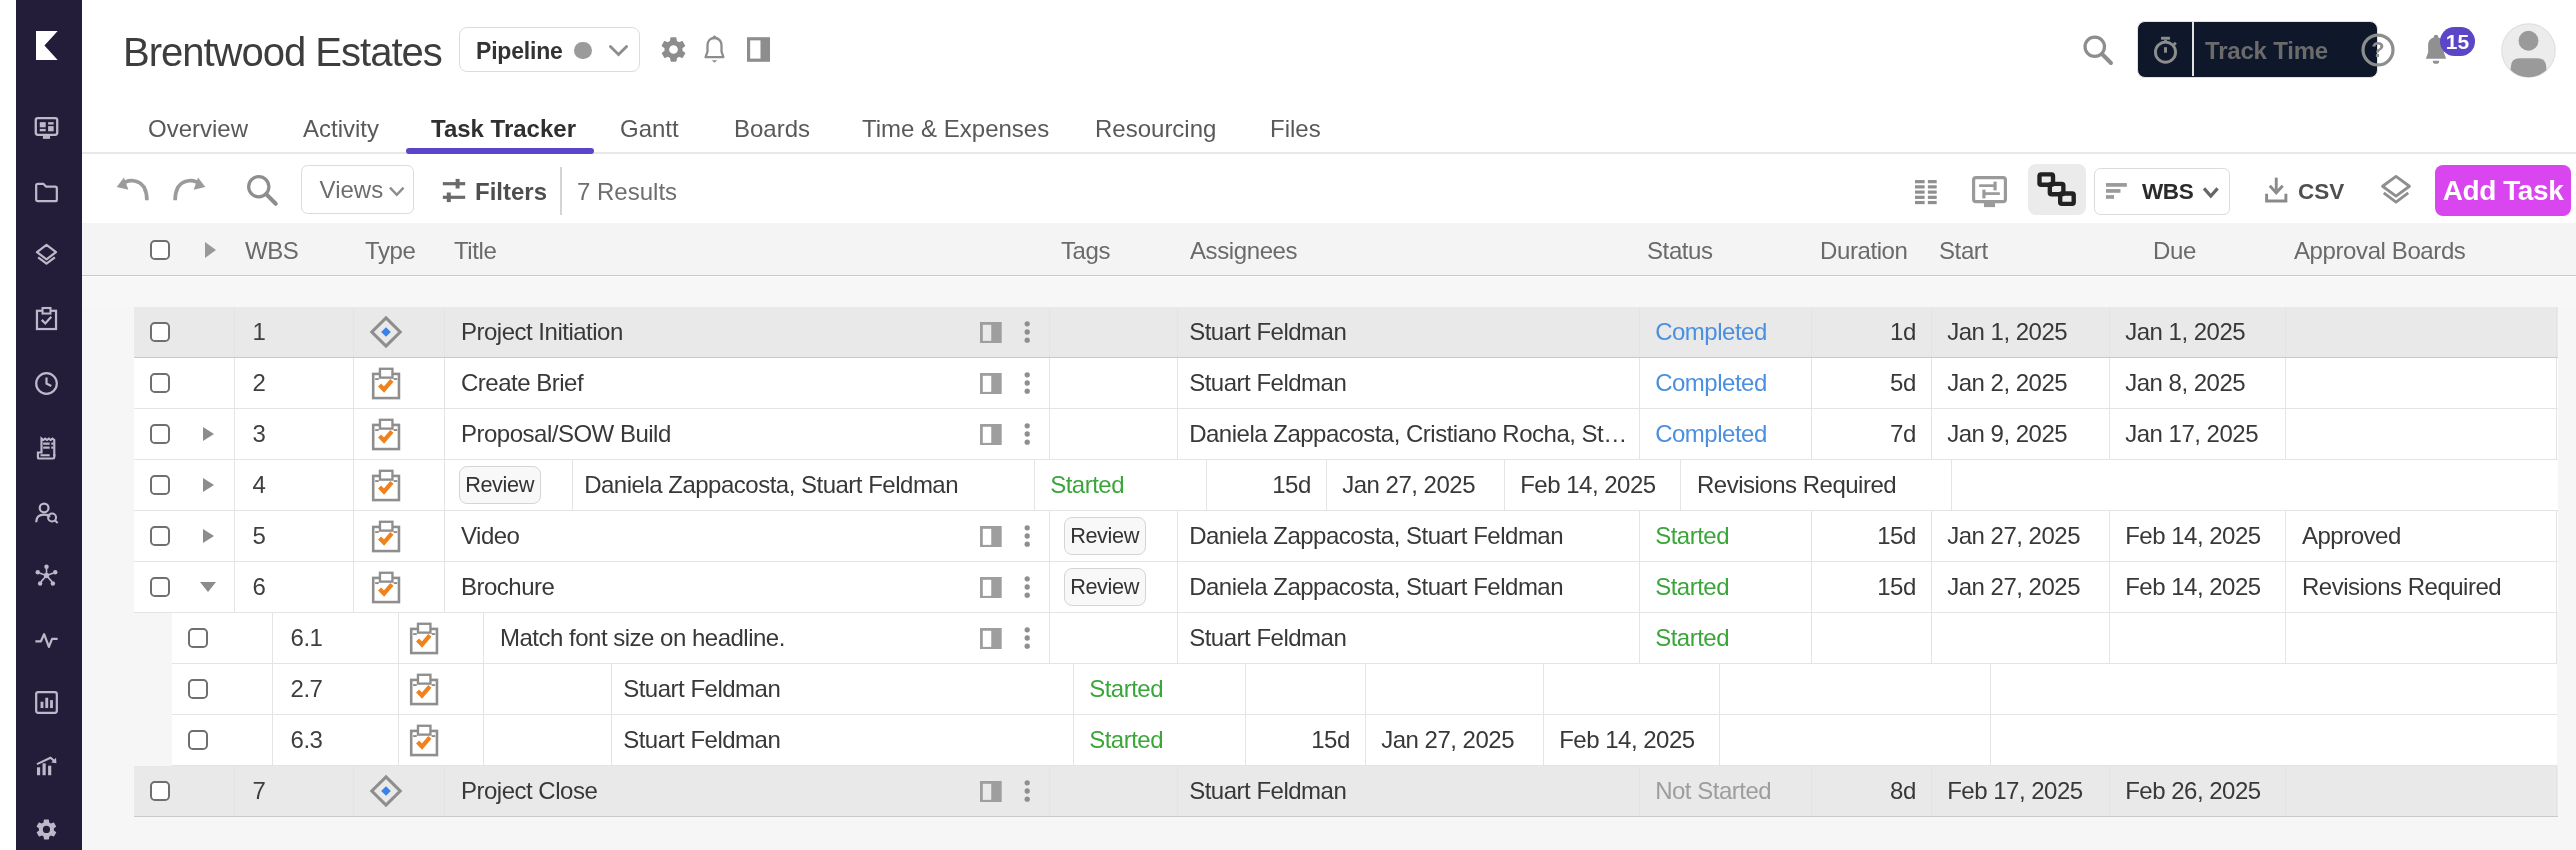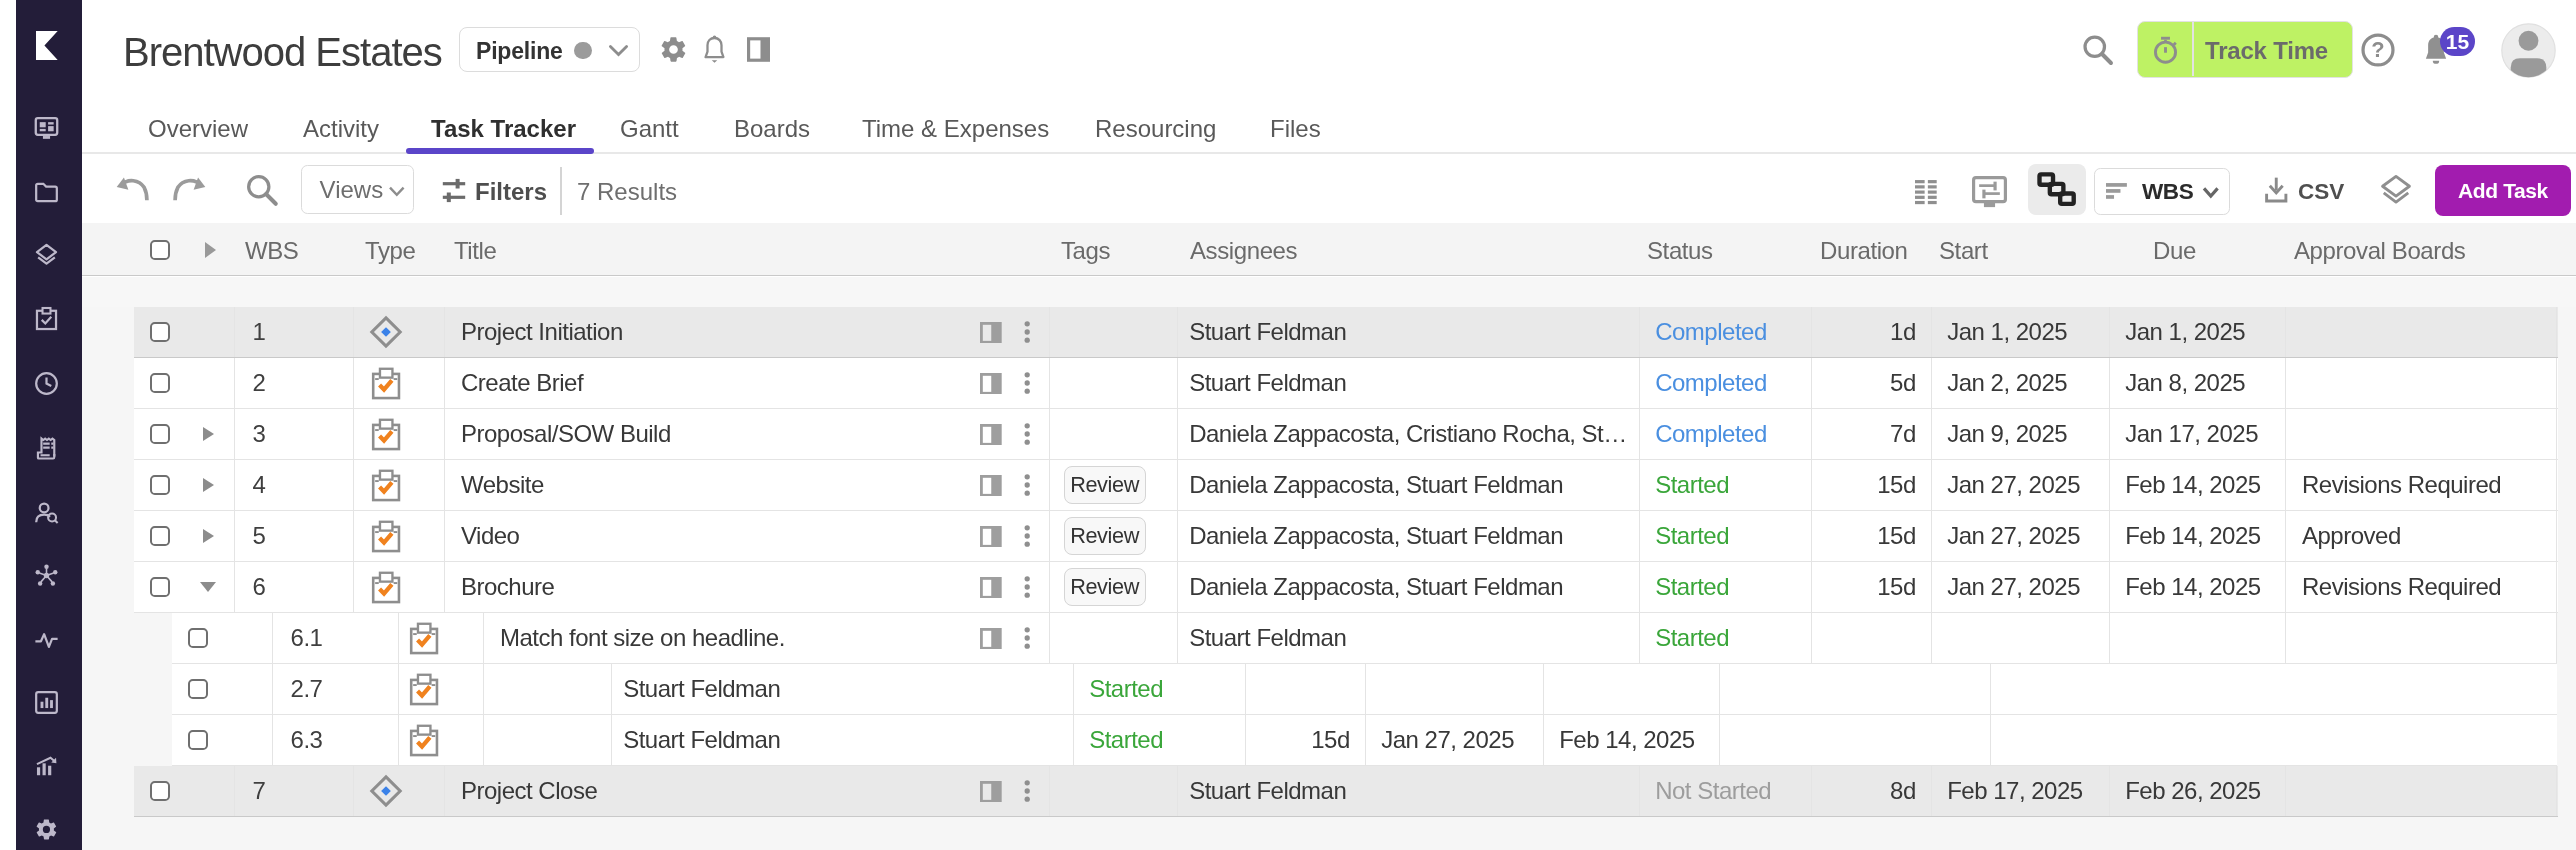--- a/index.html
+++ b/index.html
@@ -59,21 +59,21 @@
       <path d="M9.7 21.5 L14.3 21.5 L12 23.6 Z" fill="#8d8d8d"></path>
     </svg>
 <svg class="abs" style="left:731px; top:37px;" width="23" height="25" viewBox="0 0 29 31">
       <rect x="0" y="0" width="29" height="31" fill="#8d8d8d"></rect>
       <rect x="4" y="4" width="13" height="23" fill="#fff"></rect>
     </svg>
 <svg class="abs" style="left:2065px; top:33px;" width="34" height="34" viewBox="0 0 42 42">
       <circle cx="17" cy="17" r="12" fill="none" stroke="#8d8d8d" stroke-width="4"></circle>
       <line x1="26" y1="26" x2="37" y2="37" stroke="#8d8d8d" stroke-width="5" stroke-linecap="round"></line>
     </svg>
-<div class="abs" style="left:2121px; top:21px; width:216px; height:57px; border:1.6px solid #e2e2e2; border-radius:8px; background:#bef264;text-decoration:underline;">
+<div class="abs" style="left:2121px; top:21px; width:241px; height:57px; border:1.6px solid #e2e2e2; border-radius:8px; background:#0f172a;text-decoration:underline;">
 <div style="position:absolute; left:54px; top:0; width:1.6px; height:54px; background:#e2e2e2;"></div>
 <svg class="abs" style="left:13.6px; top:13.6px;" width="27" height="29" viewBox="0 0 24 26">
         <circle cx="12" cy="14.5" r="9" fill="none" stroke="#8d8d8d" stroke-width="2.6"></circle>
         <line x1="8" y1="2" x2="16" y2="2" stroke="#8d8d8d" stroke-width="2.6"></line>
         <line x1="12" y1="3.4" x2="12" y2="5.6" stroke="#8d8d8d" stroke-width="2.4"></line>
         <line x1="12" y1="10" x2="12" y2="15" stroke="#8d8d8d" stroke-width="2.6"></line>
         <line x1="19.5" y1="6" x2="21.3" y2="7.8" stroke="#8d8d8d" stroke-width="2.4"></line>
       </svg>
 <span style="position:absolute; left:67px; top:15.2px; font-size:24px; font-weight:600; letter-spacing:-0.2px; color:#6b6b6b; white-space:nowrap;">Track Time</span>
 </div>
@@ -176,21 +176,21 @@
 <svg class="abs" style="left:2249px; top:176px;" width="22.5" height="29" viewBox="0 0 28 36">
       <line x1="14" y1="2" x2="14" y2="18" stroke="#8a8a8a" stroke-width="3.6"></line>
       <path d="M6 12 L14 21 L22 12" fill="none" stroke="#8a8a8a" stroke-width="3.6"></path>
       <path d="M2 22 L2 31 L26 31 L26 22" fill="none" stroke="#8a8a8a" stroke-width="3.6"></path>
     </svg>
 <div class="tbt" style="left:2282px; top:179px; color:#4f4f4f; font-weight:600; font-size:22.5px;">CSV</div>
 <svg class="abs" style="left:2363px; top:174px;" width="34" height="34" viewBox="0 0 42 43">
       <path d="M21 3 L38 15.5 L21 28 L4 15.5 Z" fill="none" stroke="#8f8f8f" stroke-width="3.6" stroke-linejoin="round"></path>
       <path d="M5.5 24 L21 35.5 L36.5 24" fill="none" stroke="#8f8f8f" stroke-width="3.6" stroke-linejoin="round"></path>
     </svg>
-<div class="abs" style="left:2419px; top:165px; width:136px; height:51px; background:#a21caf; border-radius:8px; text-align:center; line-height:51px; font-size:21px; font-weight:600; letter-spacing:-0.4px; color:#fff; white-space:nowrap;">Add Task</div>
+<div class="abs" style="left:2419px; top:165px; width:136px; height:51px; background:#d946ef; border-radius:8px; text-align:center; line-height:51px; font-size:28px; font-weight:600; letter-spacing:-0.4px; color:#fff; white-space:nowrap;">Add Task</div>
 <div id="headband"></div>
 <div id="gapband"></div>
 <div id="belowband"></div>
 <div class="cb" style="left:134px; top:240px; margin:0; position:absolute;"></div>
 <div class="abs" style="left:189px; top:242px; width:0; height:0; border-left:11.2px solid #999; border-top:8px solid transparent; border-bottom:8px solid transparent;"></div>
 <div class="hlabel" style="left:229px;">WBS</div>
 <div class="hlabel" style="left:349px;">Type</div>
 <div class="hlabel" style="left:438px;">Title</div>
 <div class="hlabel" style="left:1045px;">Tags</div>
 <div class="hlabel" style="left:1174px;">Assignees</div>
@@ -304,31 +304,20 @@
   <div class="cell c1">4</div>
   <div class="cell c2">
         <svg width="30" height="33" viewBox="0 0 37 41">
           <rect x="2.6" y="8.6" width="32" height="30" fill="none" stroke="#8e8e8e" stroke-width="3.2"></rect>
           <line x1="5" y1="15" x2="9.5" y2="15" stroke="#8e8e8e" stroke-width="2.4"></line>
           <line x1="28" y1="15" x2="32.5" y2="15" stroke="#8e8e8e" stroke-width="2.4"></line>
           <rect x="11" y="2.2" width="15.5" height="11" fill="#FFF" stroke="#8e8e8e" stroke-width="2.9"></rect>
           <path d="M10.5 22.5 L16 28 L25.8 16.5" fill="none" stroke="#f0821e" stroke-width="5.3"></path>
         </svg>
       </div>
-  <div class="cell c3">Website<span class="ticons">
-          <svg width="21.7" height="21.7" viewBox="0 0 27 27" style="margin-right:22.5px;">
-            <rect x="0" y="0" width="27" height="27" fill="#9e9e9e"></rect>
-            <rect x="3.5" y="3.5" width="10.5" height="20" fill="#fff"></rect>
-          </svg>
-          <svg width="6.4" height="22.5" viewBox="0 0 8 28">
-            <circle cx="4" cy="3.5" r="3.3" fill="#8f8f8f"></circle>
-            <circle cx="4" cy="13.7" r="3.3" fill="#8f8f8f"></circle>
-            <circle cx="4" cy="23.9" r="3.3" fill="#8f8f8f"></circle>
-          </svg>
-        </span></div>
   <div class="cell c4">
         <span class="chip">Review</span>
       </div>
   <div class="cell c5">Daniela Zappacosta, Stuart Feldman</div>
   <div class="cell c6 st-s">Started</div>
   <div class="cell c7">15d</div>
   <div class="cell c8">Jan 27, 2025</div>
   <div class="cell c9">Feb 14, 2025</div>
   <div class="cell c10">Revisions Required</div>
 </div>

